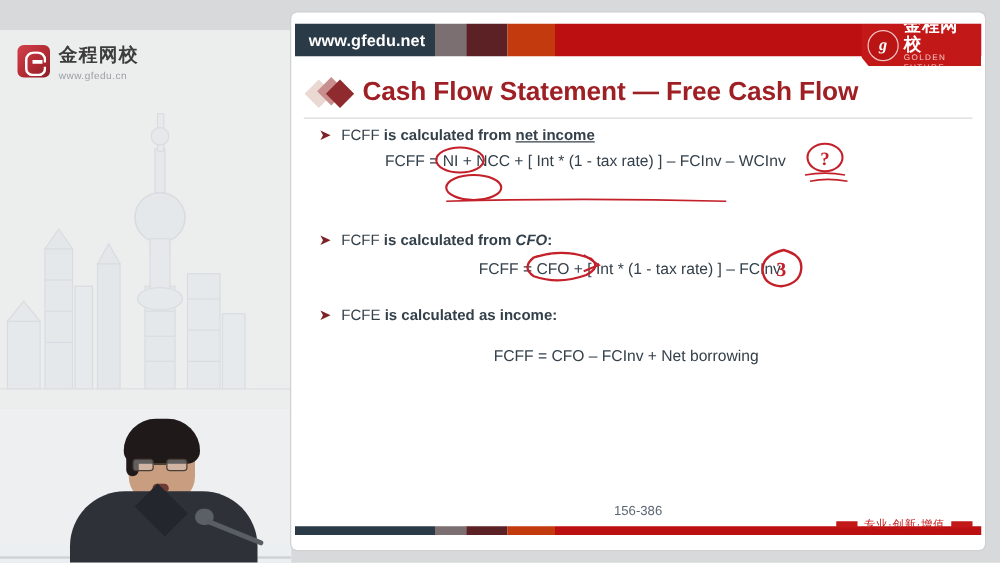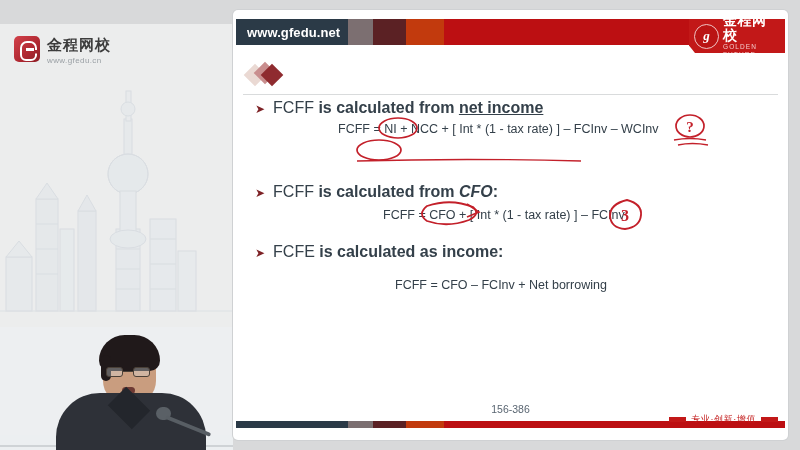--- a/index.html
+++ b/index.html
@@ -152,21 +152,21 @@
   .title-rule {
     position: absolute; left: 10px; top: 84px; right: 10px; height: 1px;
     background: #d9dbdc;
   }
 
   
   .body-area { position: absolute; left: 0; top: 86px; right: 0; bottom: 36px; }
   .blk { position: absolute; left: 22px; right: 10px; }
   .bullet-line { display: flex; align-items: baseline; gap: 8px; }
   .arrow { color: #7e2327; font-size: 12px; line-height: 14px; flex: 0 0 auto; }
-  .btxt { font-size: 16px; color: #34404a; line-height: 16px; }
+  .btxt { font-size: 12px; color: #34404a; line-height: 16px; }
   .btxt b { font-weight: bold; }
   .btxt i { font-style: italic; }
   .u { text-decoration: underline; }
   .formula {
     font-size: 12.5px; color: #34404a; line-height: 18px;
     white-space: nowrap; position: relative;
   }
   .ink-line {
     position: absolute; font-size: 13px; color: #c3202a;
     font-family: "Liberation Serif", serif; white-space: nowrap; letter-spacing: .2px;
@@ -275,31 +275,32 @@
         <div class="cl-en">GOLDEN FUTURE</div>
       </div>
     </div>
 
     <div class="title-row">
       <div class="diamonds">
         <div class="dia dia-a"></div>
         <div class="dia dia-b"></div>
         <div class="dia dia-c"></div>
       </div>
+      <div class="slide-title">Cash Flow Statement — Free Cash Flow</div>
     </div>
     <div class="title-rule"></div>
 
     <div class="body-area">
 
       <div class="blk" style="top:4px;">
         <div class="bullet-line">
           <span class="arrow">➤</span>
           <span class="btxt"><span>FCFF </span><b>is calculated from </b><b class="u">net income</b></span>
         </div>
-        <div class="formula" style="margin-left:83px; margin-top:4px; position:relative;">
+        <div class="formula" style="margin-left:53px; margin-top:4px; position:relative;">
           <span>FCFF = NI + NCC + [ Int * (1 - tax rate) ] – FCInv – WCInv</span>
           
           <svg class="ann" style="left:39px; top:-4px;" width="42" height="26">
             <ellipse cx="21" cy="12" rx="19" ry="10" fill="none" stroke="#c3202a" stroke-width="1.7"></ellipse>
           </svg>
           
           <svg class="ann" style="left:334px; top:-6px;" width="46" height="36">
             <ellipse cx="18" cy="12" rx="14" ry="11" fill="none" stroke="#c3202a" stroke-width="1.7"></ellipse>
             <text x="18" y="18" font-family="Liberation Serif, serif" font-size="15" fill="#c3202a" text-anchor="middle" font-weight="bold">?</text>
             <path d="M2 26 Q18 23 34 26" stroke="#c3202a" stroke-width="1.4" fill="none"></path>

